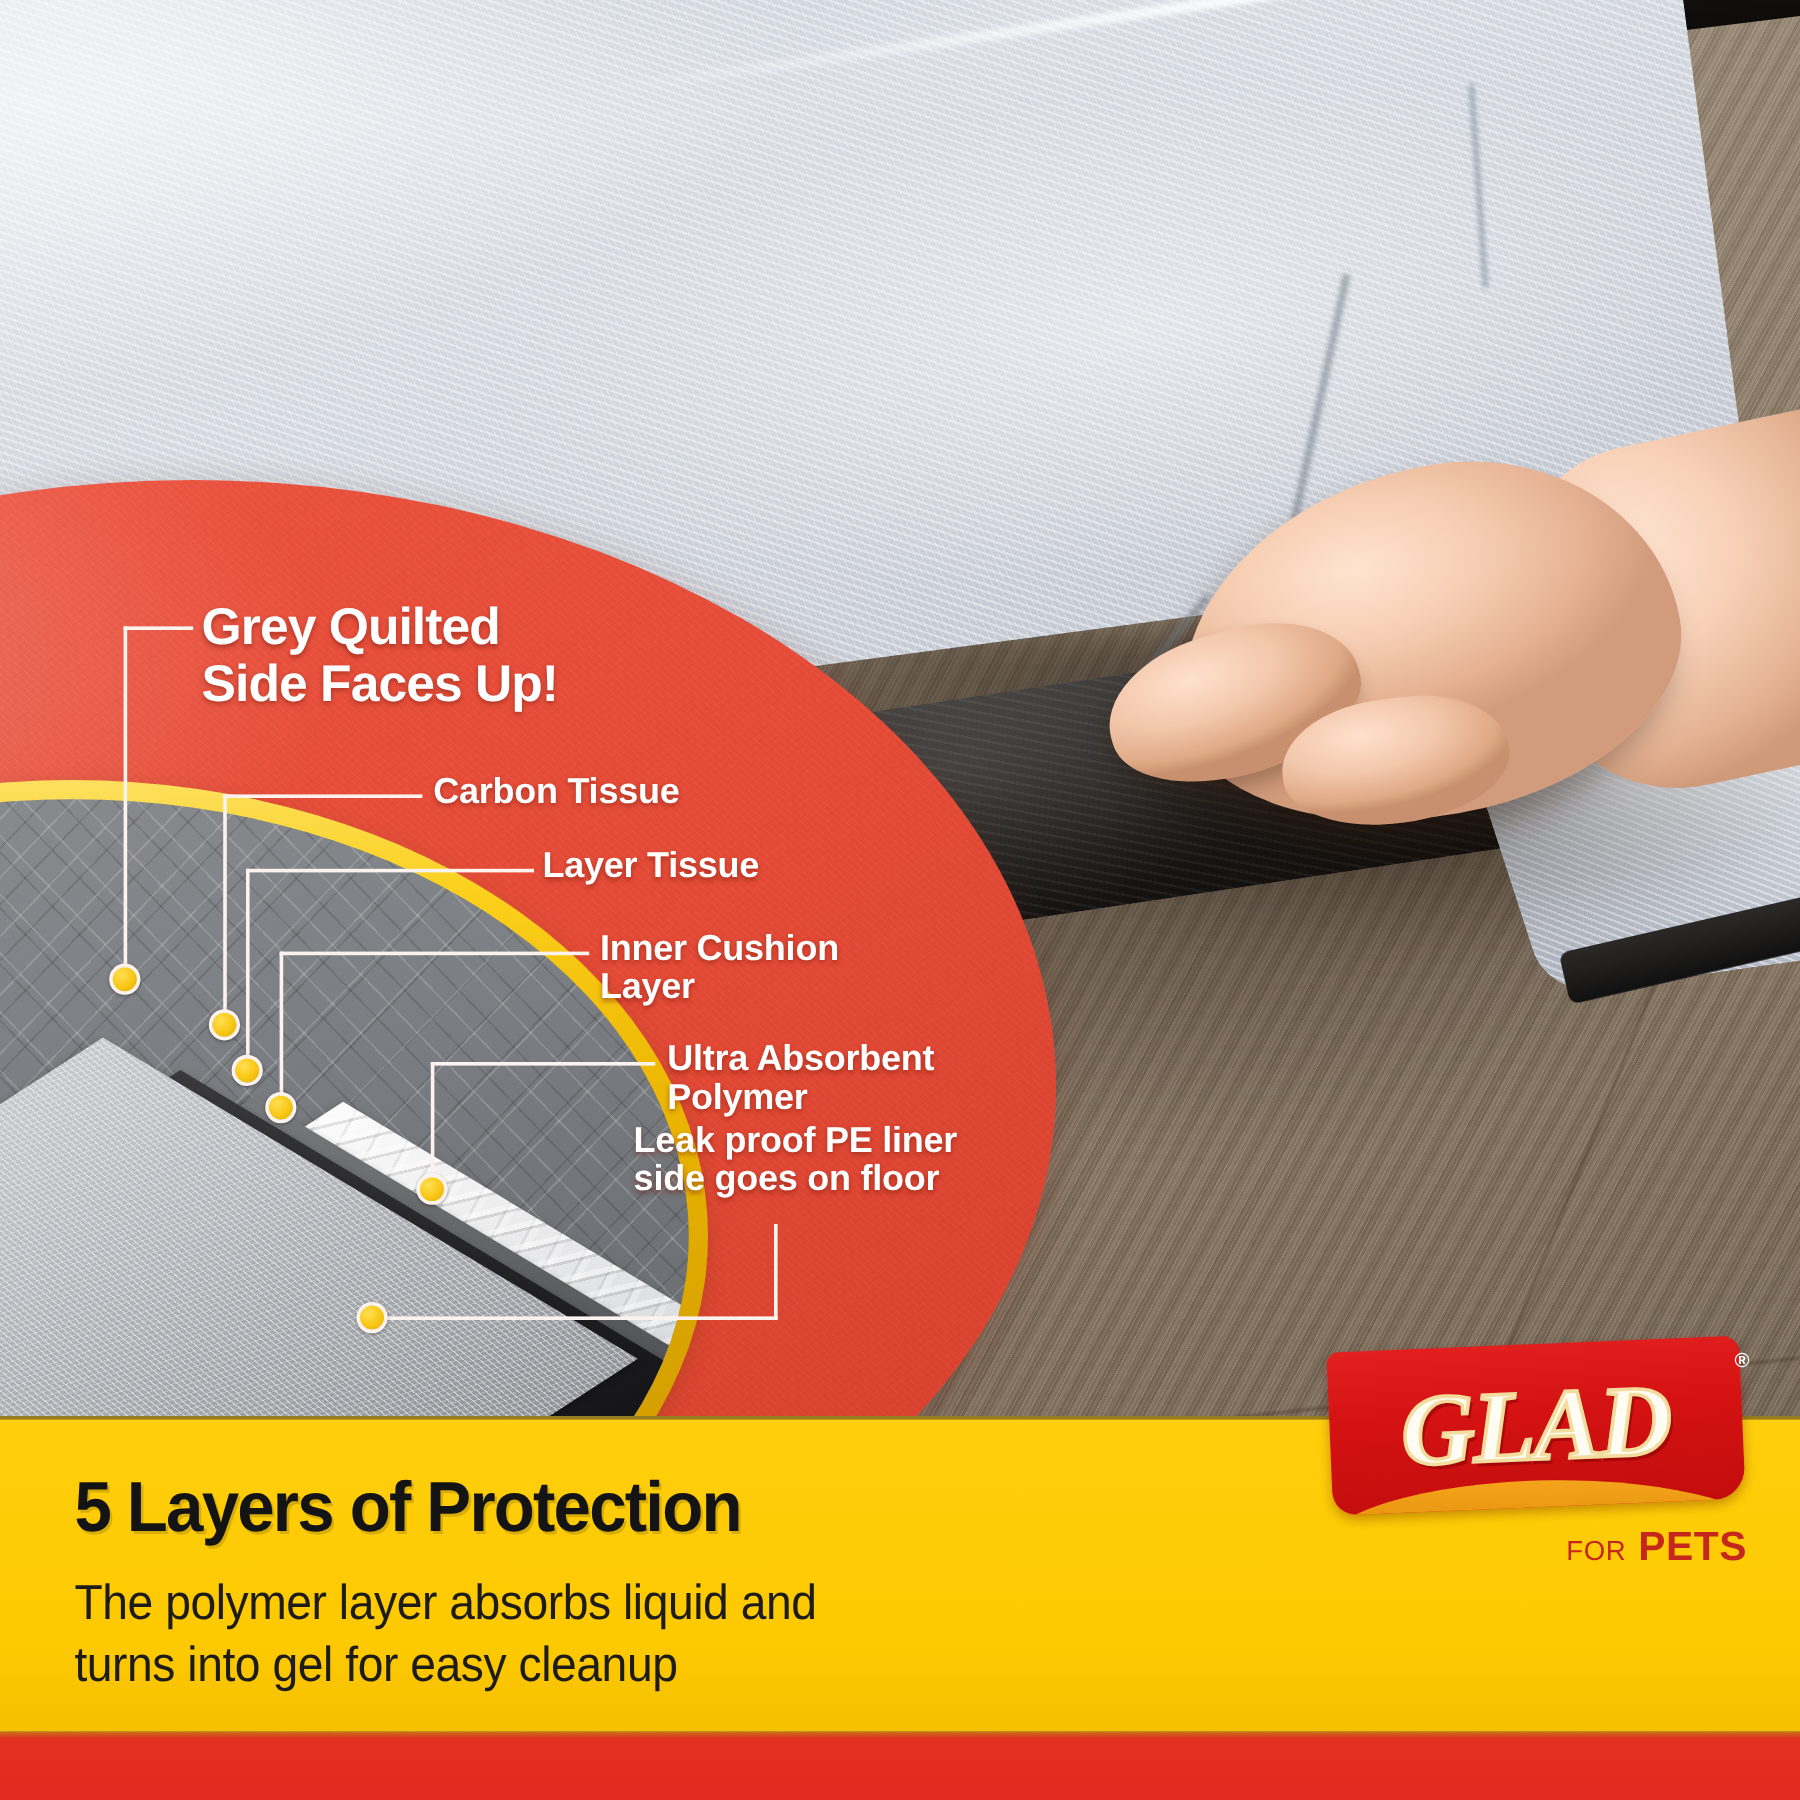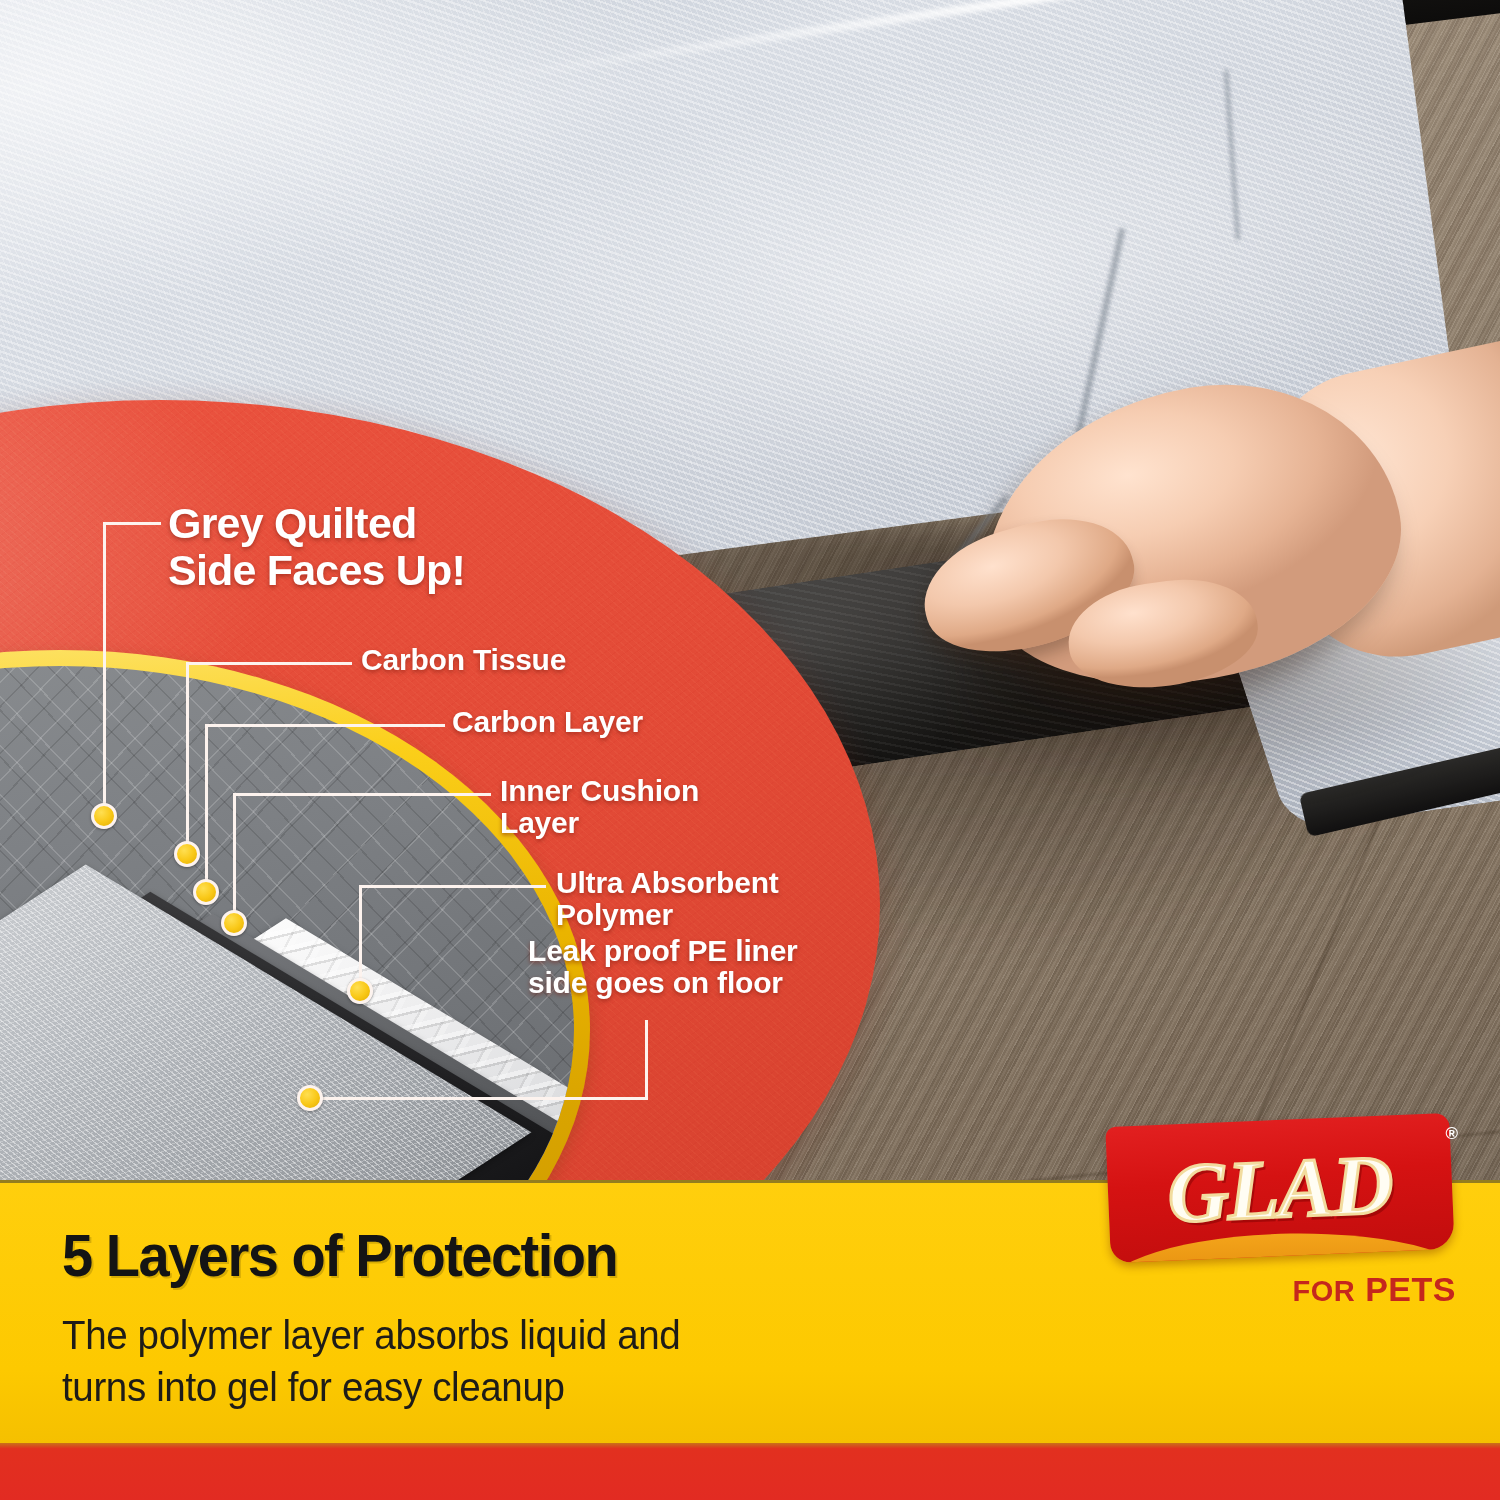--- a/index.html
+++ b/index.html
@@ -322,21 +322,21 @@
   }
   .logo-r{
     position:absolute;right:10px;top:4px;color:#fff;font-size:17px;font-weight:700;z-index:3;
     font-family:"Liberation Sans", sans-serif;
   }
   .logo-forpets{
     position:absolute;right:12px;top:150px;
     font-family:"Liberation Sans", sans-serif;
     color:#c5271d;font-size:34px;letter-spacing:.5px;
   }
-  .logo-forpets .for{font-weight:700;font-size:29px;text-align:center;}
+  .logo-forpets .for{font-weight:400;font-size:23px;text-align:center;}
   .logo-forpets .pets{font-weight:700;}
 </style>
 </head>
 <body>
 
 <div id="stage">
 
   <div class="photo">
     <div class="floor"></div>
     <div class="plank-seam ps1"></div>
@@ -416,21 +416,21 @@
 
   <div class="lead lead-v" style="left:645px;top:1020px;height:80px;"></div>
   <div class="lead lead-h" style="left:316px;top:1097px;width:332px;"></div>
   <div class="dot" style="left:297px;top:1085px;"></div>
 
   <div class="label big" style="left:168px;top:500px;">Grey Quilted
 Side Faces Up!</div>
 
   <div class="label sm" style="left:361px;top:644px;">Carbon Tissue</div>
 
-  <div class="label sm" style="left:452px;top:706px;">Carbon Layer</div>
+  <div class="label sm" style="left:452px;top:706px;">Layer Tissue</div>
 
   <div class="label sm" style="left:556px;top:867px;">Ultra Absorbent
 Polymer</div>
 
   <div class="label sm" style="left:500px;top:775px;">Inner Cushion
 Layer</div>
 
   <div class="label sm" style="left:528px;top:935px;">Leak proof PE liner
 side goes on floor</div>
 

